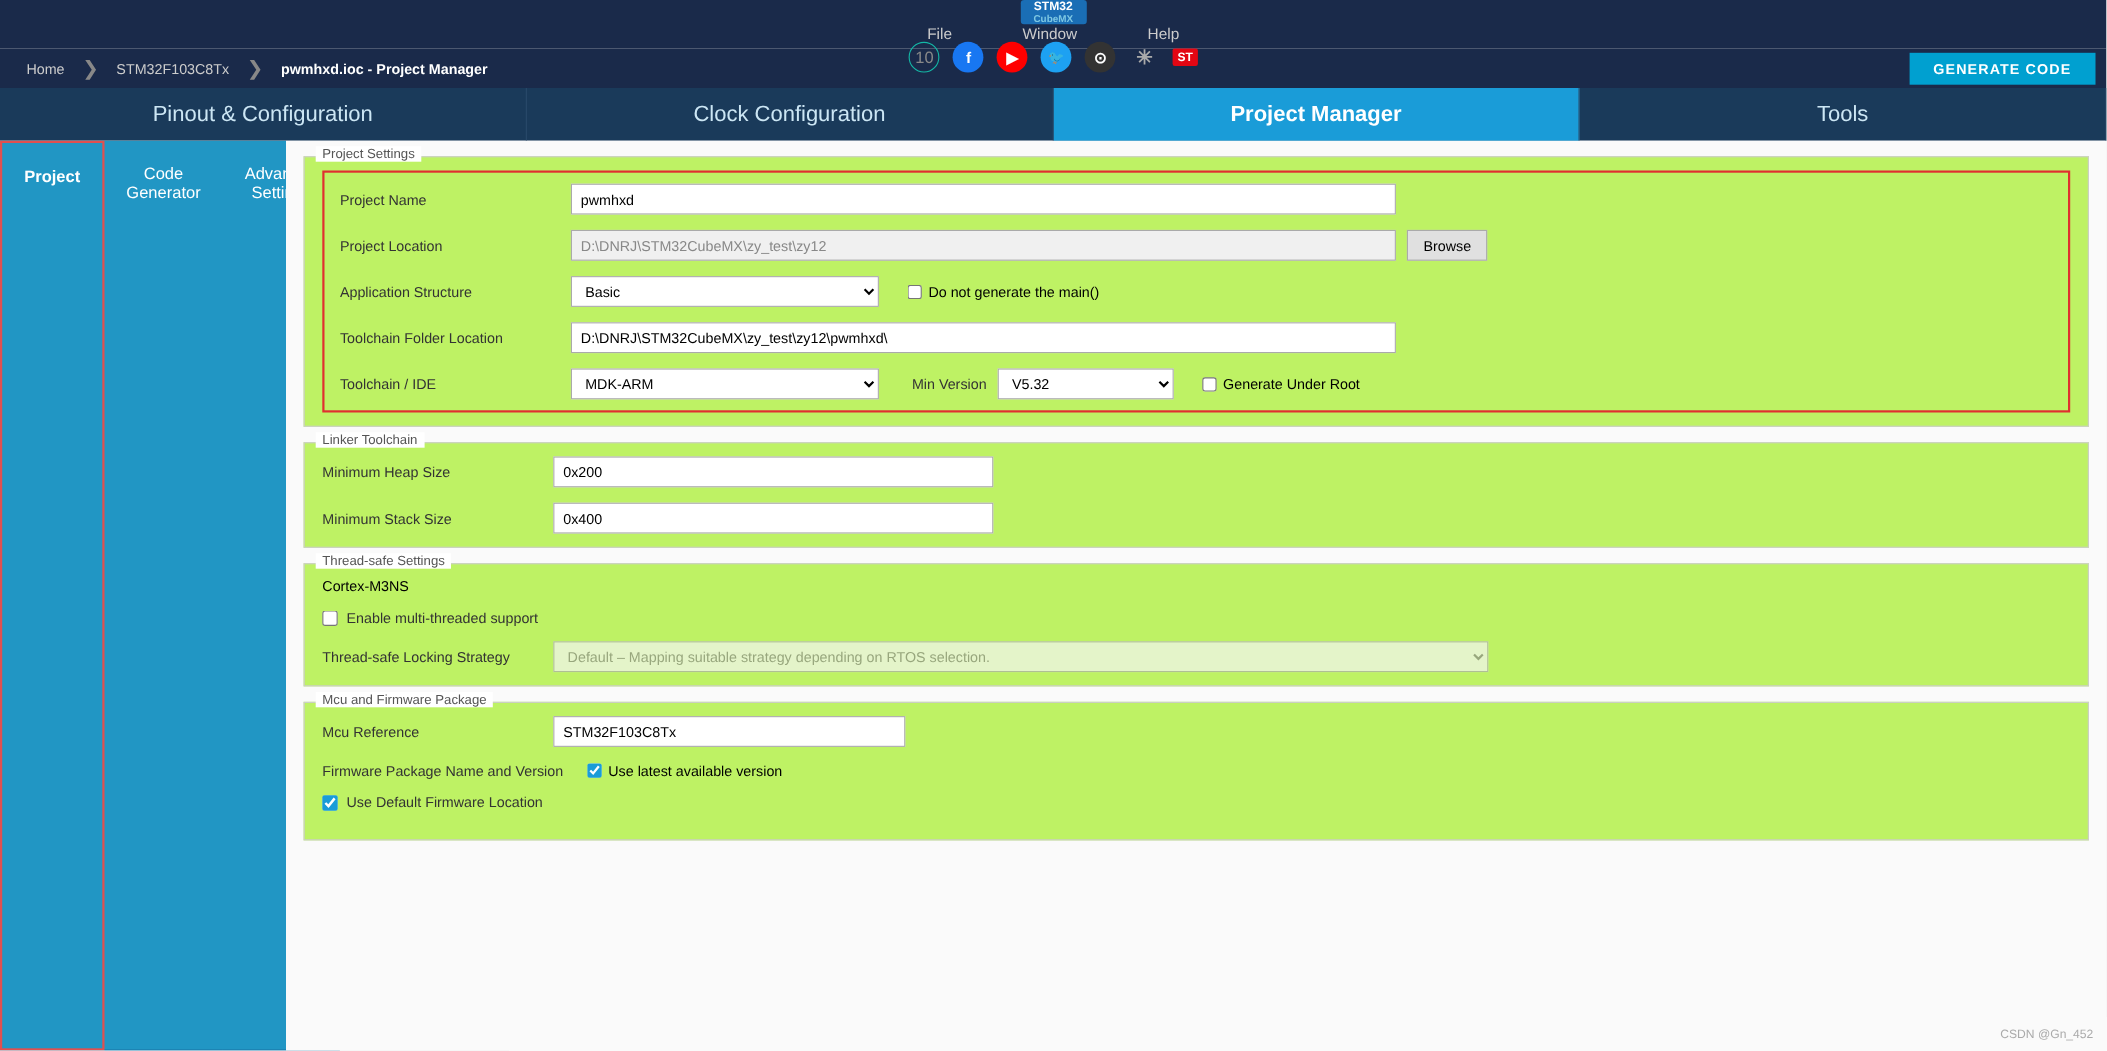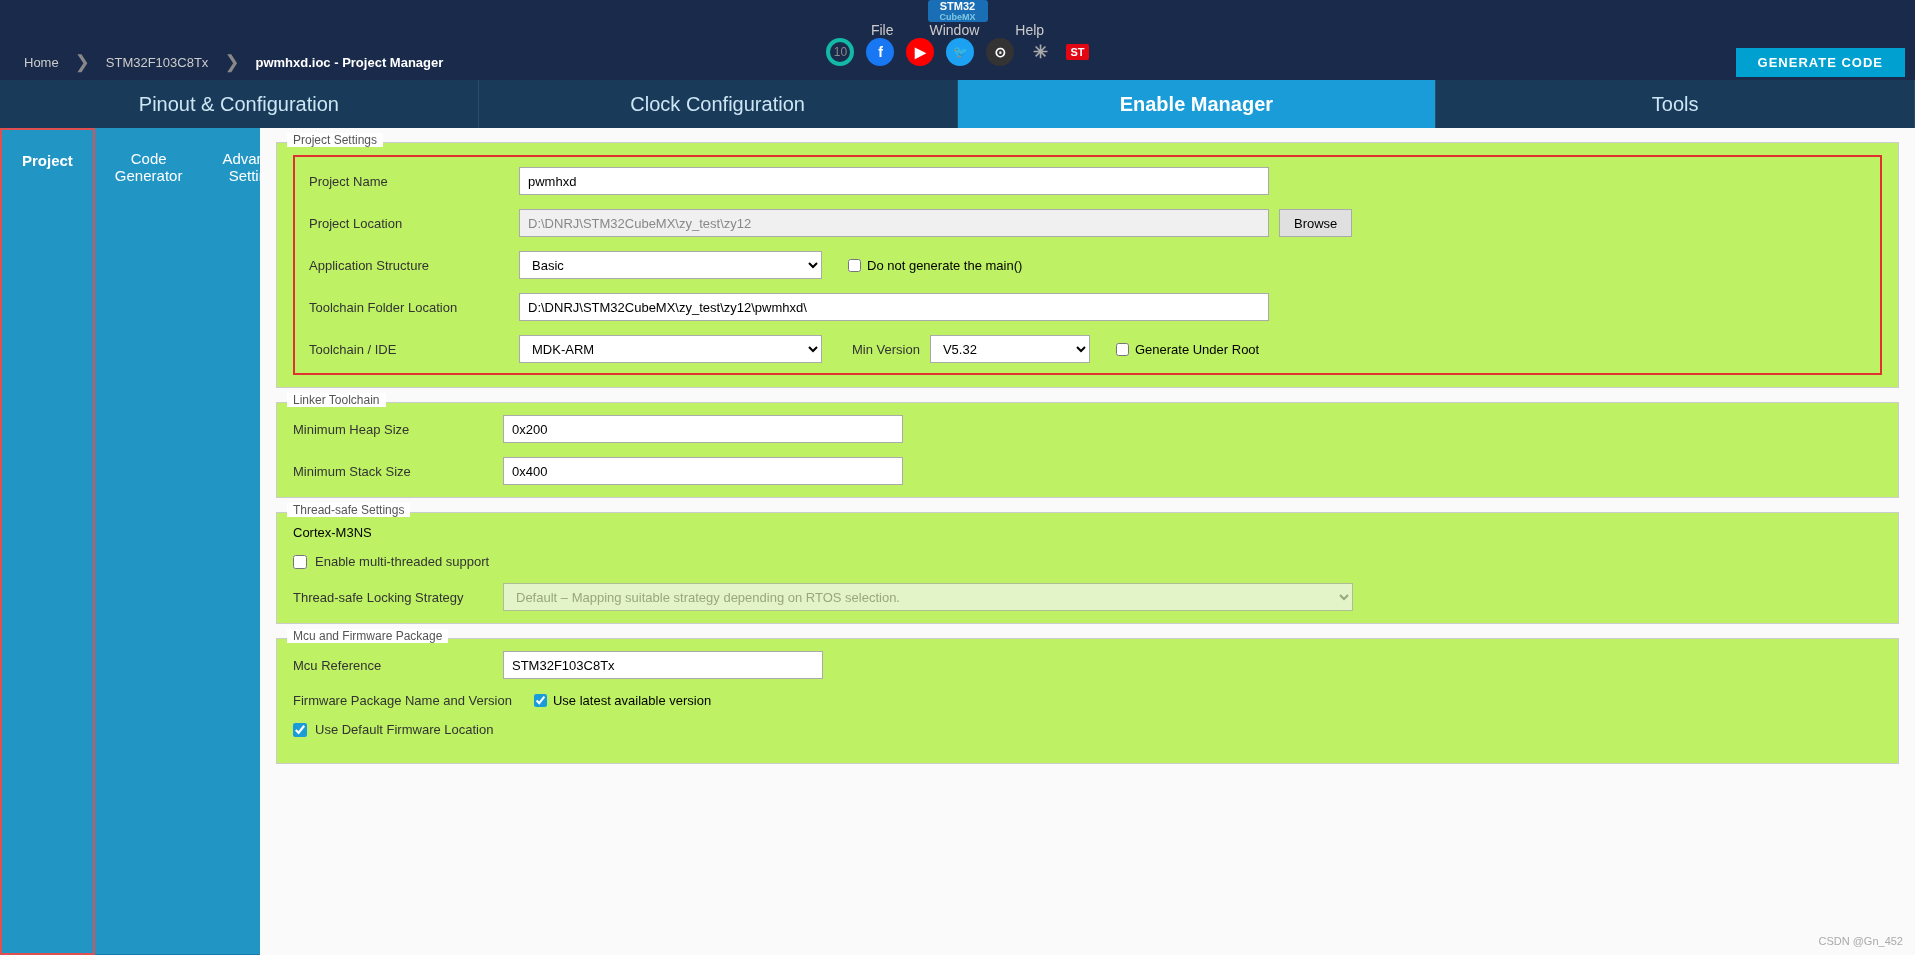--- a/index.html
+++ b/index.html
@@ -24,21 +24,21 @@
       align-items: center;
       justify-content: center;
       width: 60px;
       height: 36px;
       border-radius: 3px;
     }
     .top-bar .logo-box .line1 { font-size: 11px; color: #fff; }
     .top-bar .logo-box .line2 { font-size: 9px; color: #7ec8e3; }
     .top-menu {
       display: flex;
-      gap: 36px;
+      gap: 64px;
       flex: 1;
       justify-content: flex-end;
     }
     .top-menu .menu-item {
       color: #ccc;
       font-size: 14px;
       cursor: pointer;
     }
     .top-bar-right {
       display: flex;
@@ -54,21 +54,21 @@
       justify-content: center;
       font-size: 14px;
       font-weight: bold;
       cursor: pointer;
     }
     .icon-fb { background: #1877f2; color: white; }
     .icon-yt { background: #ff0000; color: white; }
     .icon-tw { background: #1da1f2; color: white; }
     .icon-gh { background: #333; color: white; }
     .icon-st { background: #e30613; color: white; font-size: 11px; font-weight: bold; border-radius: 2px; padding: 2px 4px; }
-    .icon-circle { width: 28px; height: 28px; border: 4px solid #14b8a6; border-radius: 50%; display: flex; align-items: center; justify-content: center; color: #888; font-size: 12px; }
+    .icon-circle { width: 28px; height: 28px; border: 1px solid #14b8a6; border-radius: 50%; display: flex; align-items: center; justify-content: center; color: #888; font-size: 15px; }
 
     
     .breadcrumb-bar {
       background: #1a2a4a;
       height: 36px;
       display: flex;
       align-items: center;
       padding: 0 10px;
       gap: 0;
     }
@@ -206,21 +206,21 @@
       color: #888;
     }
     .form-select {
       border: 1px solid #aaa;
       padding: 4px 8px;
       font-size: 13px;
       height: 28px;
       background: white;
       cursor: pointer;
     }
-    .form-select.medium { width: 303px; }
+    .form-select.medium { width: 280px; }
     .form-select.small { width: 160px; }
 
     .highlighted-section {
       border: 2px solid #e03030;
       padding: 10px 14px;
     }
 
     .browse-btn {
       background: #e0e0e0;
       border: 1px solid #aaa;
@@ -320,21 +320,21 @@
 </div>
 
 <div class="tab-bar">
   <div class="tab">
     <span>Pinout &amp; Configuration</span>
   </div>
   <div class="tab">
     <span>Clock Configuration</span>
   </div>
   <div class="tab active">
-    <span>Enable Manager</span>
+    <span>Project Manager</span>
   </div>
   <div class="tab">
     <span>Tools</span>
   </div>
 </div>
 
 <div class="main-layout">
 
   <div class="sidebar">
     <div class="sidebar-item active">

